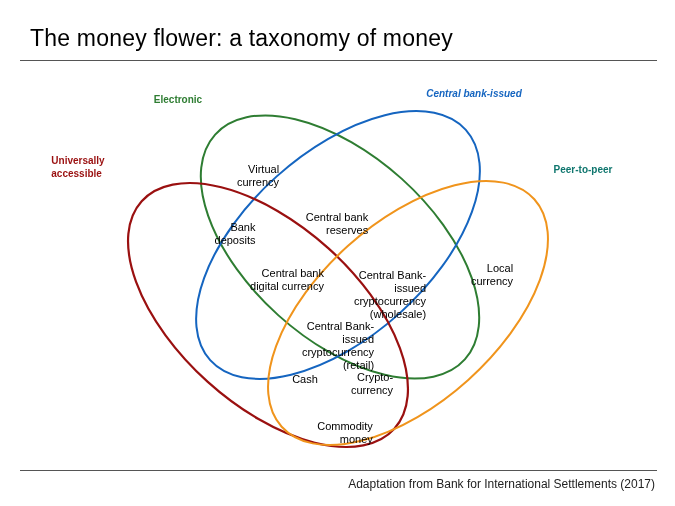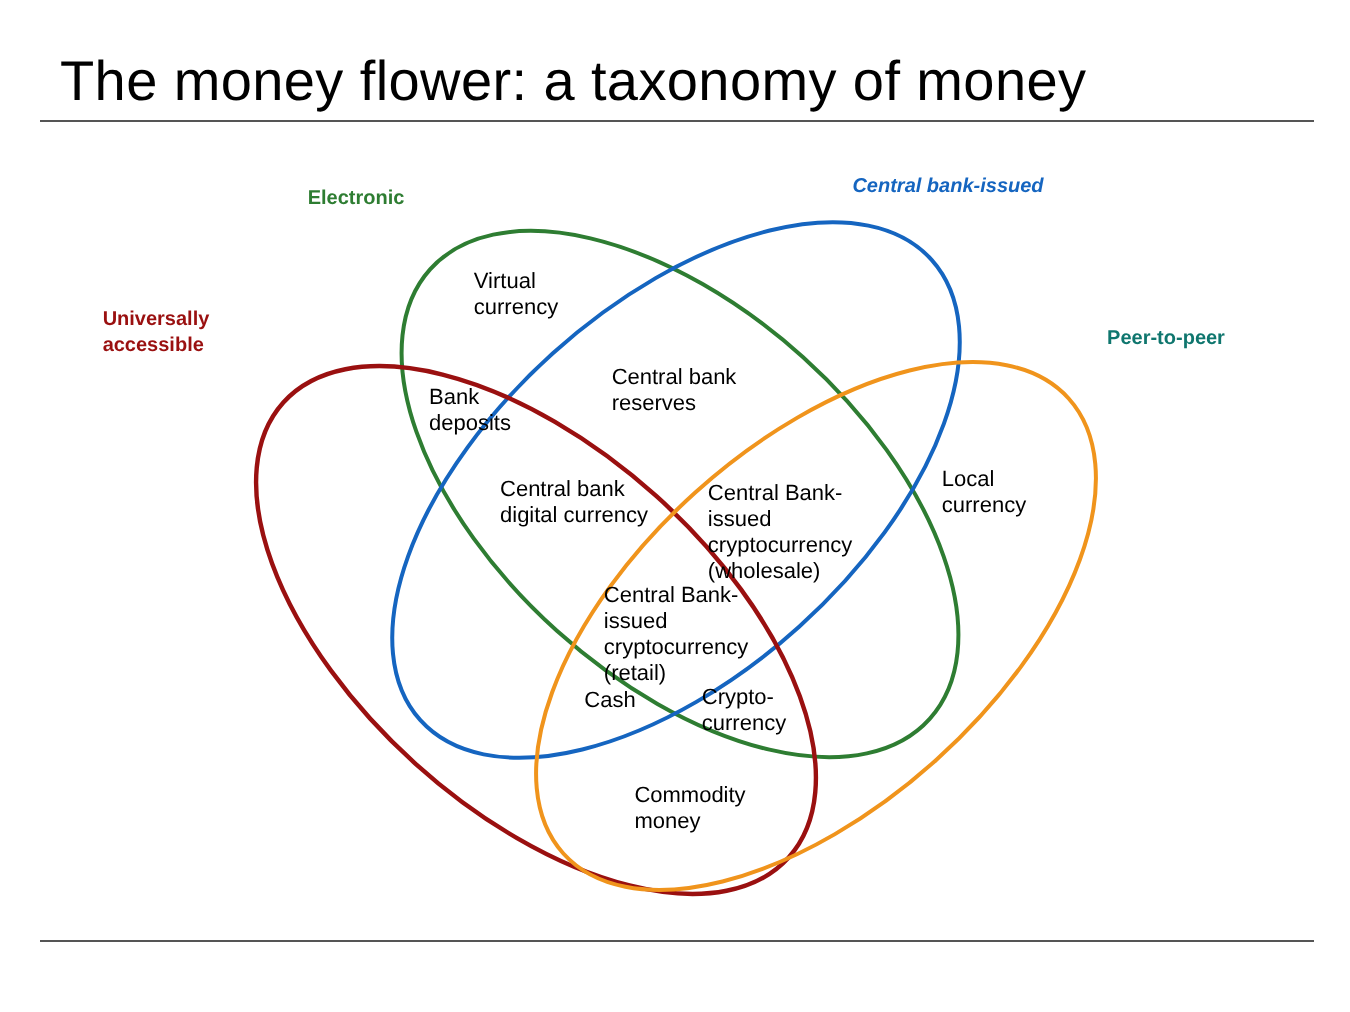--- a/index.html
+++ b/index.html
@@ -6,21 +6,21 @@
   html, body { background: #ffffff; }
   body {
     width: 675px; height: 506px;
     font-family: "Liberation Sans", sans-serif;
     position: relative; overflow: hidden;
   }
   .canvas { position: relative; width: 675px; height: 506px; background: #fff; }
 
   .page-title {
     position: absolute; left: 30px; top: 25px;
-    font-size: 28px; font-weight: 400; color: #000;
+    font-size: 23px; font-weight: 400; color: #000;
     letter-spacing: 0.2px;
   }
   .rule {
     position: absolute; left: 20px; width: 637px; height: 0;
     border-top: 1.5px solid #555;
   }
   .top-rule { top: 60px; }
   .bottom-rule { top: 470px; }
   .footer {
     position: absolute; right: 20px; top: 477px;
@@ -29,22 +29,22 @@
 
   svg.venn { position: absolute; left: 0; top: 0; }
 
   .set-label {
     position: absolute; transform: translate(-50%, -50%);
     font-size: 10px; font-weight: bold; 
     white-space: pre-line; line-height: 1.25;
   }
   .region {
     position: absolute; transform: translate(-50%, -50%);
-    font-size: 11px; color: #000; text-align: left;
-    white-space: pre-line; line-height: 1.18;
+    font-size: 11px; color: #000; text-align: right;
+    white-space: pre-line; line-height: 1.18; margin-top: 28px;
   }
 </style>
 </head>
 <body>
 
 <div class="canvas">
 
   <h1 class="page-title">The money flower: a taxonomy of money</h1>
   <div class="rule top-rule"></div>
 
@@ -79,14 +79,15 @@
 (retail)</div>
   <div class="region" style="left:492px; top:247px;">Local
 currency</div>
   <div class="region" style="left:305px; top:351px;">Cash</div>
   <div class="region" style="left:372px; top:356px;">Crypto-
 currency</div>
   <div class="region" style="left:345px; top:405px;">Commodity
 money</div>
 
   <div class="rule bottom-rule"></div>
+  <div class="footer">Adaptation from Bank for International Settlements (2017)</div>
 
 </div>
 
 </body></html>

